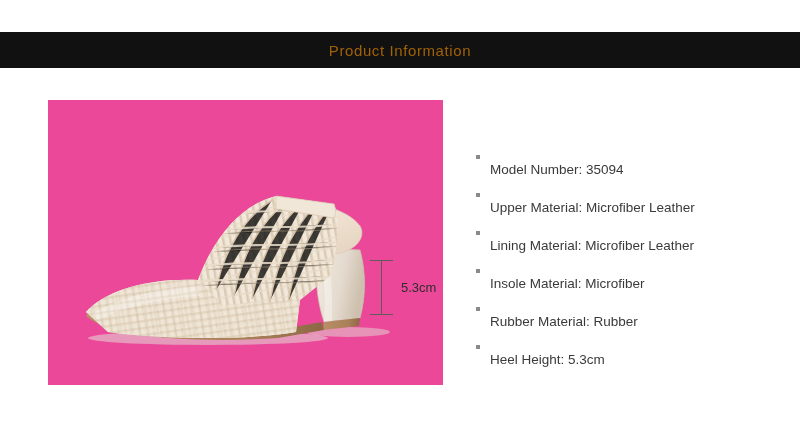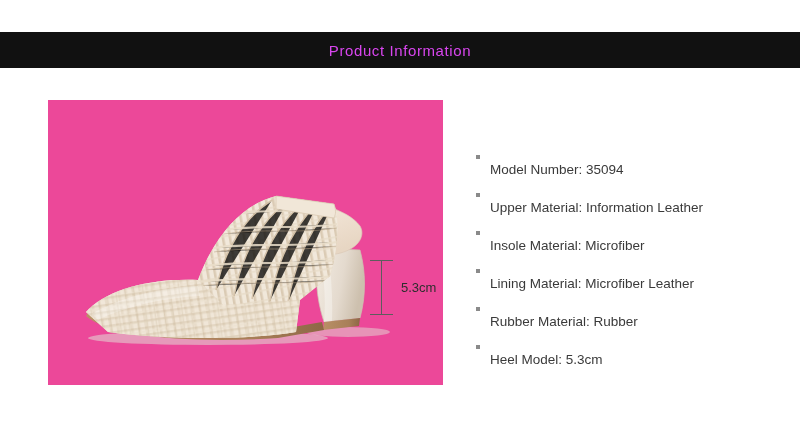--- a/index.html
+++ b/index.html
@@ -21,21 +21,21 @@
     left: 0;
     top: 32px;
     width: 800px;
     height: 36px;
     background: #111111;
     display: flex;
     align-items: center;
     justify-content: center;
   }
   .header-title {
-    color: #d946ef;
+    color: #a16207;
     font-size: 15px;
     letter-spacing: 0.6px;
     font-weight: 400;
     line-height: 1;
   }
 
   
   .content {
     position: absolute;
     left: 0;
@@ -279,33 +279,33 @@
     </div>
   </div>
 
   <ul class="spec-list">
     <li class="spec-item">
       <span class="spec-bullet"></span>
       <span class="spec-text">Model Number: 35094</span>
     </li>
     <li class="spec-item">
       <span class="spec-bullet"></span>
-      <span class="spec-text">Upper Material: Information Leather</span>
+      <span class="spec-text">Upper Material: Microfiber Leather</span>
+    </li>
+    <li class="spec-item">
+      <span class="spec-bullet"></span>
+      <span class="spec-text">Lining Material: Microfiber Leather</span>
     </li>
     <li class="spec-item">
       <span class="spec-bullet"></span>
       <span class="spec-text">Insole Material: Microfiber</span>
     </li>
     <li class="spec-item">
       <span class="spec-bullet"></span>
-      <span class="spec-text">Lining Material: Microfiber Leather</span>
-    </li>
-    <li class="spec-item">
-      <span class="spec-bullet"></span>
       <span class="spec-text">Rubber Material: Rubber</span>
     </li>
     <li class="spec-item">
       <span class="spec-bullet"></span>
-      <span class="spec-text">Heel Model: 5.3cm</span>
+      <span class="spec-text">Heel Height: 5.3cm</span>
     </li>
   </ul>
 
 </div>
 
 </body></html>

